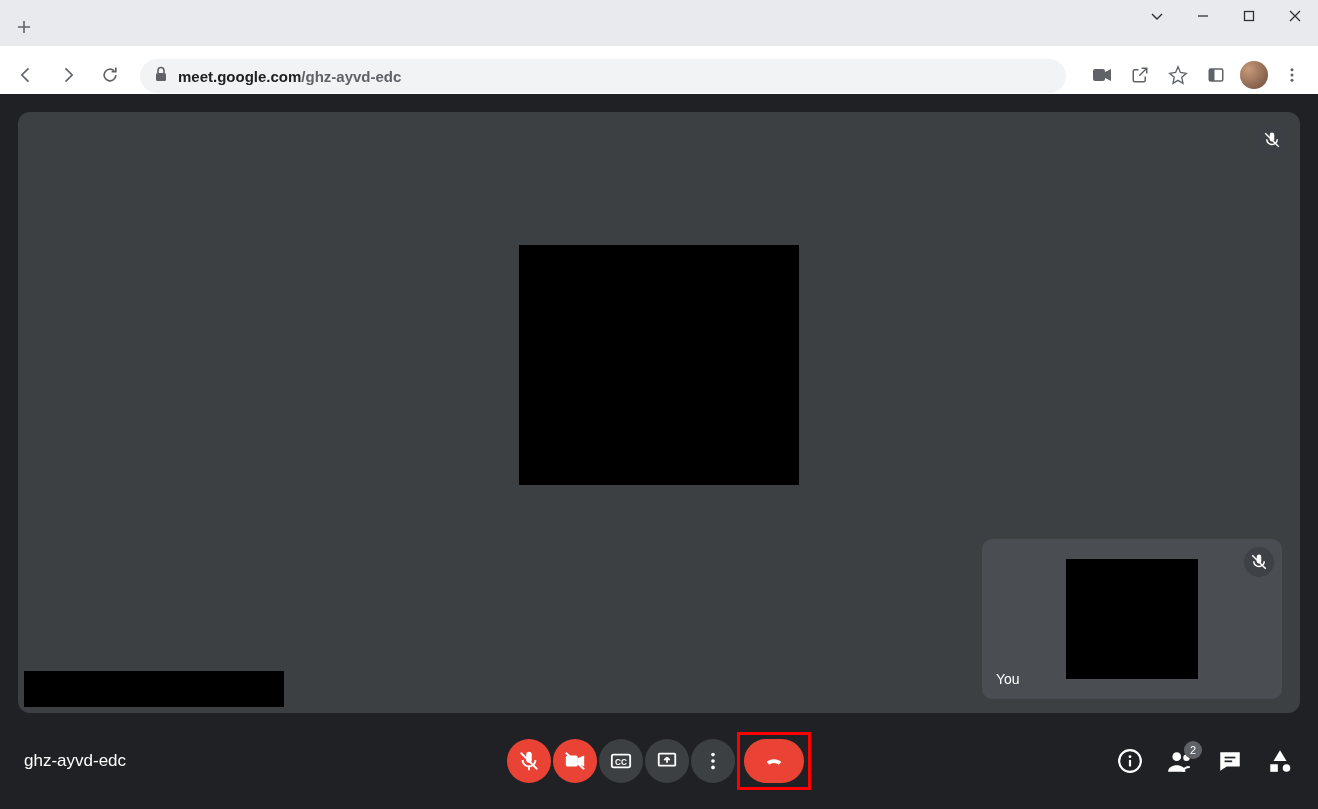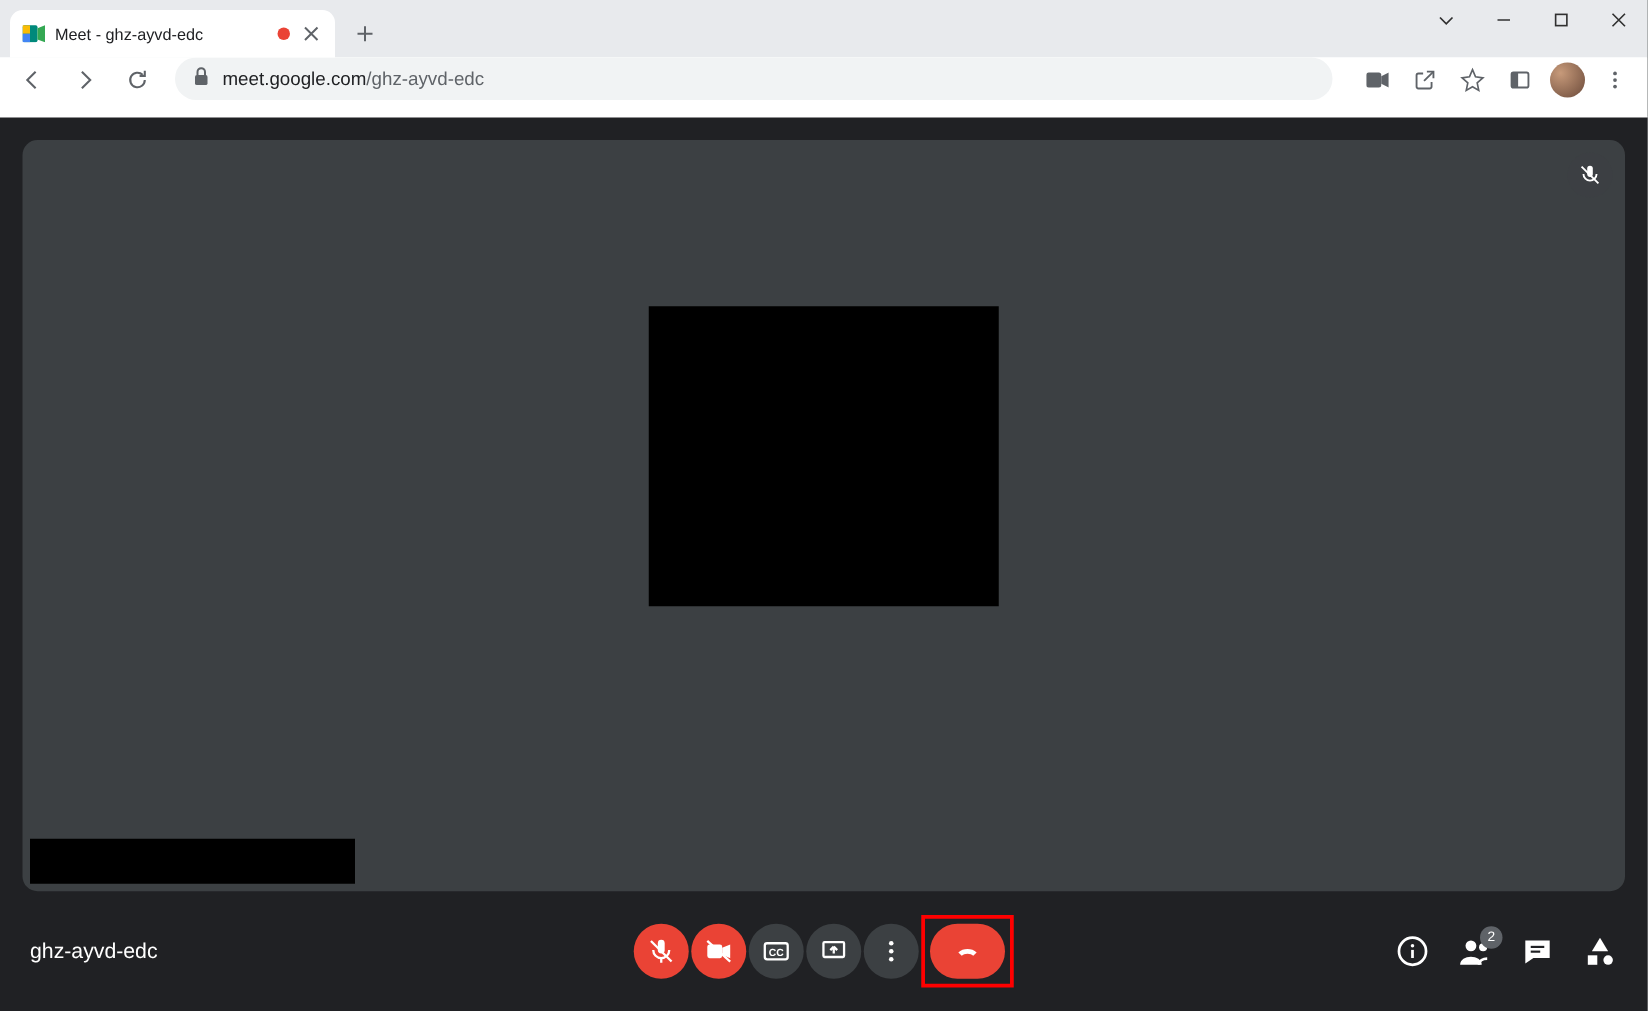--- a/index.html
+++ b/index.html
@@ -12,21 +12,21 @@
   .tab .favicon svg { width: 18px; height: 14px; }
   .tab-title { font-size: 13px; color: #202124; flex: 1; white-space: nowrap; overflow: hidden; text-overflow: ellipsis; }
   .rec-dot { width: 10px; height: 10px; border-radius: 50%; background: #ea4335; }
   .tab-close { width: 18px; height: 18px; display: flex; align-items: center; justify-content: center; color: #5f6368; font-size: 14px; cursor: pointer; }
   .new-tab { width: 28px; height: 28px; margin: 0 0 5px 10px; display: flex; align-items: center; justify-content: center; color: #5f6368; font-size: 18px; cursor: pointer; }
   .tbar-spacer { flex: 1; }
   .win-controls { display: flex; align-self: flex-start; }
   .win-btn { width: 46px; height: 32px; display: flex; align-items: center; justify-content: center; color: #202124; cursor: pointer; }
 
   
-  .toolbar { height: 48px; background: #fff; display: flex; align-items: flex-start; padding: 0 8px; gap: 6px; border-bottom: 1px solid #fff; }
+  .toolbar { height: 48px; background: #fff; display: flex; align-items: flex-end; padding: 0 8px; gap: 6px; border-bottom: 1px solid #fff; font-weight: bold; }
   .nav-icon { width: 36px; height: 36px; display: flex; align-items: center; justify-content: center; color: #5f6368; border-radius: 50%; cursor: pointer; }
   .omnibox { flex: 1; height: 34px; background: #f1f3f4; border-radius: 17px; display: flex; align-items: center; padding: 0 14px; gap: 10px; margin: 0 6px; }
   .lock { color: #5f6368; }
   .url { font-size: 15px; color: #202124; }
   .url .path { color: #5f6368; }
   .avatar { width: 28px; height: 28px; border-radius: 50%; background: radial-gradient(circle at 30% 30%, #c79a7a, #6b4a3a); }
   .ext-icons { display:flex; align-items:center; gap:2px; margin-left:6px;}
 
   
   .meet { position: absolute; top: 94px; left: 0; right: 0; bottom: 0; background: #202124; }
@@ -53,37 +53,20 @@
   .round svg, .pill svg { width:22px; height:22px; fill:#fff; }
   .right-controls { margin-left:auto; display:flex; align-items:center; gap:22px; }
   .right-controls .ic { width:28px; height:28px; display:flex; align-items:center; justify-content:center; cursor:pointer; position:relative; }
   .right-controls svg { width:26px; height:26px; fill:#fff; }
   .badge { position:absolute; top:-6px; right:-8px; background:#5f6368; color:#fff; font-size:11px; width:18px; height:18px; border-radius:50%; display:flex; align-items:center; justify-content:center; }
 </style>
 </head>
 <body>
 
 <div class="titlebar">
-  <div class="tab">
-    <span class="favicon">
-      <svg viewBox="0 0 24 18">
-          <rect x="0" y="0" width="16" height="18" rx="2" fill="#00897b"></rect>
-          <rect x="0" y="0" width="8" height="9" fill="#fbbc04"></rect>
-          <rect x="0" y="9" width="8" height="9" fill="#4285f4"></rect>
-          <polygon points="16,3 24,0 24,18 16,15" fill="#34a853"></polygon>
-        </svg>
-    </span>
-    <span class="tab-title">Meet - ghz-ayvd-edc</span>
-    <span class="rec-dot"></span>
-    <span class="tab-close">
-      <svg width="12" height="12" viewBox="0 0 12 12">
-          <path d="M1 1 L11 11 M11 1 L1 11" stroke="#5f6368" stroke-width="1.6"></path>
-        </svg>
-    </span>
-  </div>
   <div class="new-tab">
     <svg width="14" height="14" viewBox="0 0 14 14">
         <path d="M7 1v12M1 7h12" stroke="#5f6368" stroke-width="1.6"></path>
       </svg>
   </div>
   <div class="tbar-spacer"></div>
   <div class="win-controls">
     <div class="win-btn">
         <svg width="14" height="14" viewBox="0 0 14 14">
           <path d="M2 5 L7 10 L12 5" stroke="#303030" stroke-width="1.4" fill="none"></path>
@@ -177,20 +160,31 @@
       <svg viewBox="0 0 24 24">
           <path d="M12 14a3 3 0 0 0 3-3V5a3 3 0 0 0-6 0v6a3 3 0 0 0 3 3z"></path>
           <path d="M19 11a7 7 0 0 1-14 0" stroke="#fff" stroke-width="2" fill="none"></path>
           <line x1="3" y1="3" x2="21" y2="21" stroke="#fff" stroke-width="2"></line>
         </svg>
     </div>
     <div class="main-video"></div>
     <div class="name-chip"></div>
   </div>
 
+  <div class="pip">
+    <div class="mute-badge">
+      <svg viewBox="0 0 24 24">
+          <path d="M12 14a3 3 0 0 0 3-3V5a3 3 0 0 0-6 0v6a3 3 0 0 0 3 3z"></path>
+          <path d="M19 11a7 7 0 0 1-14 0" stroke="#fff" stroke-width="2" fill="none"></path>
+          <line x1="3" y1="3" x2="21" y2="21" stroke="#fff" stroke-width="2"></line>
+        </svg>
+    </div>
+    <div class="vid"></div>
+    <div class="you">You</div>
+  </div>
 
   <div class="bottombar">
     <div class="meet-code">ghz-ayvd-edc</div>
 
     <div class="center-controls">
       <div class="round red">
         <svg viewBox="0 0 24 24">
             <path d="M12 14a3 3 0 0 0 3-3V5a3 3 0 0 0-6 0v6a3 3 0 0 0 3 3z"></path>
             <path d="M19 11a7 7 0 0 1-14 0" stroke="#fff" stroke-width="2" fill="none"></path>
             <line x1="12" y1="18" x2="12" y2="22" stroke="#fff" stroke-width="2"></line>

